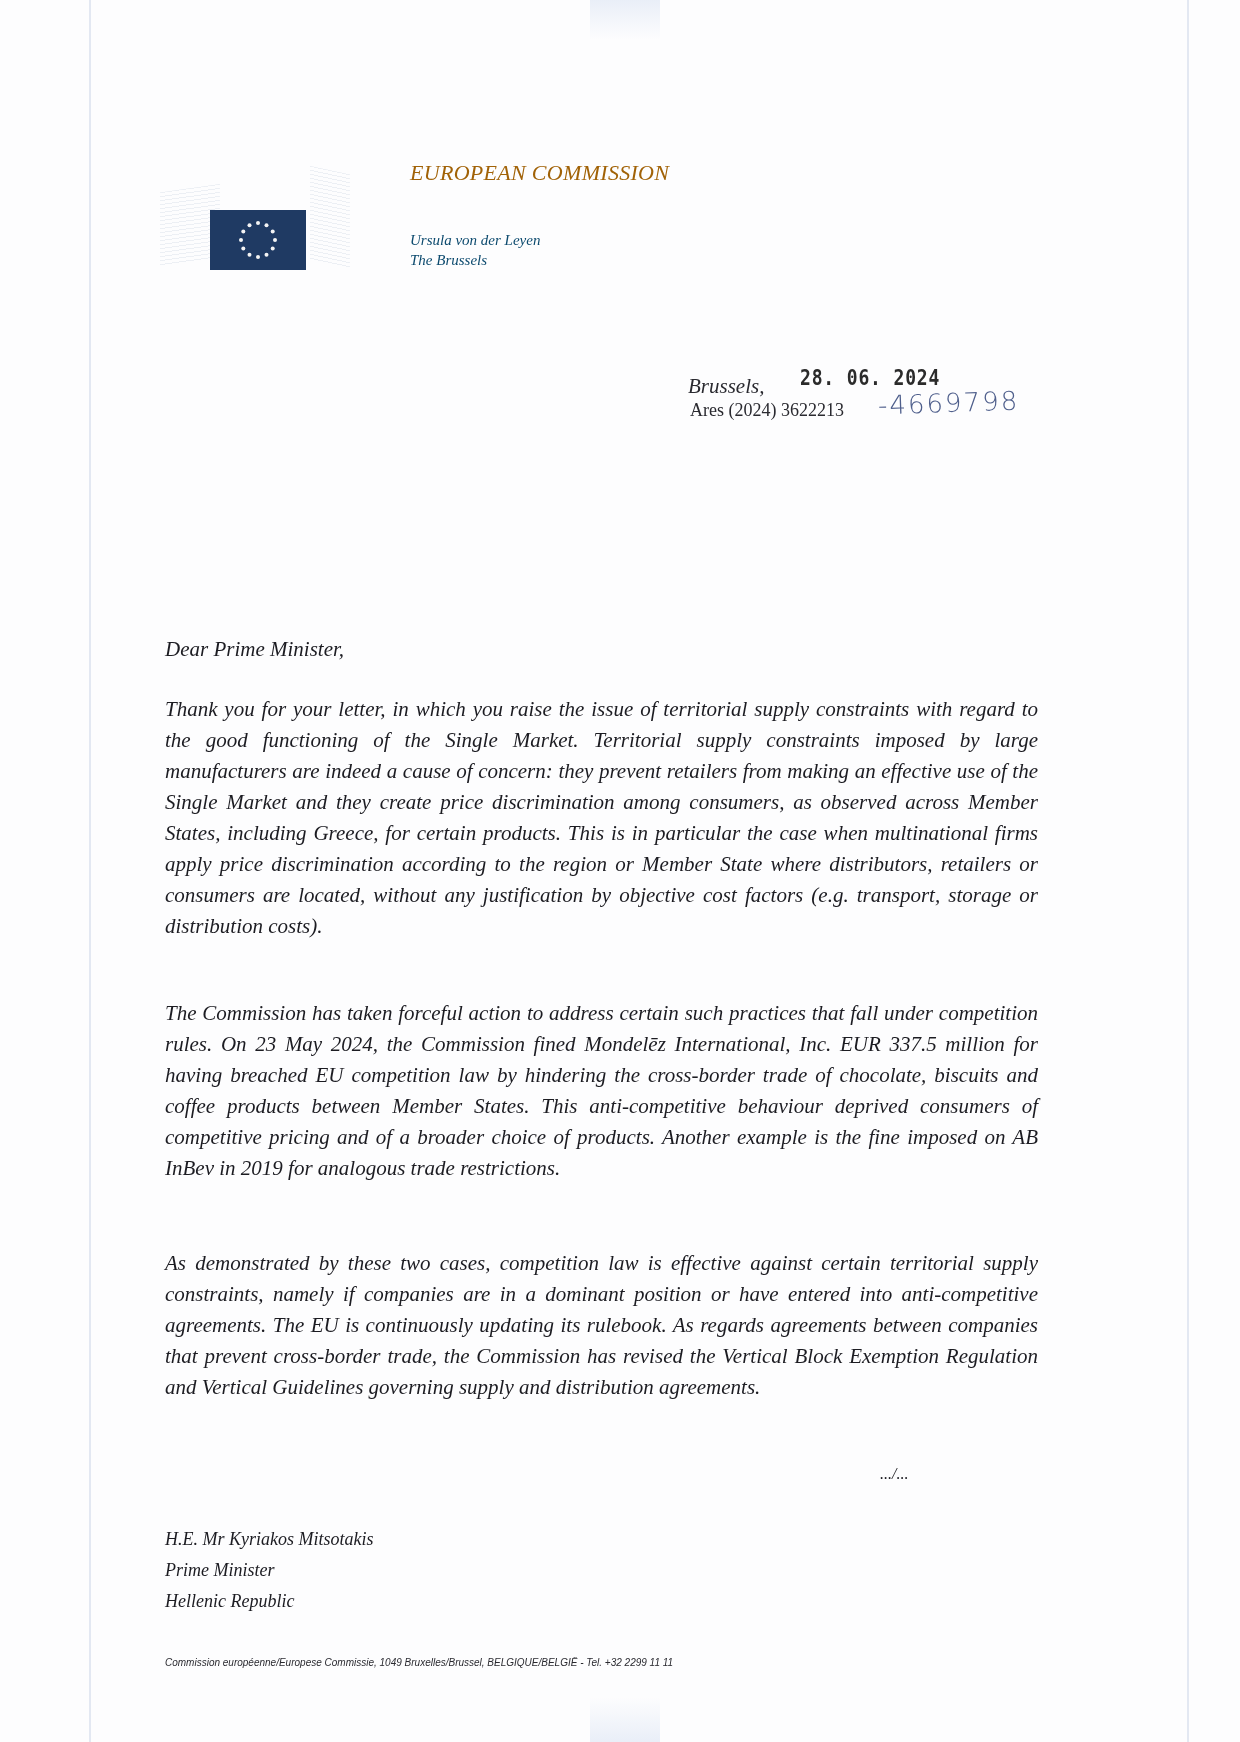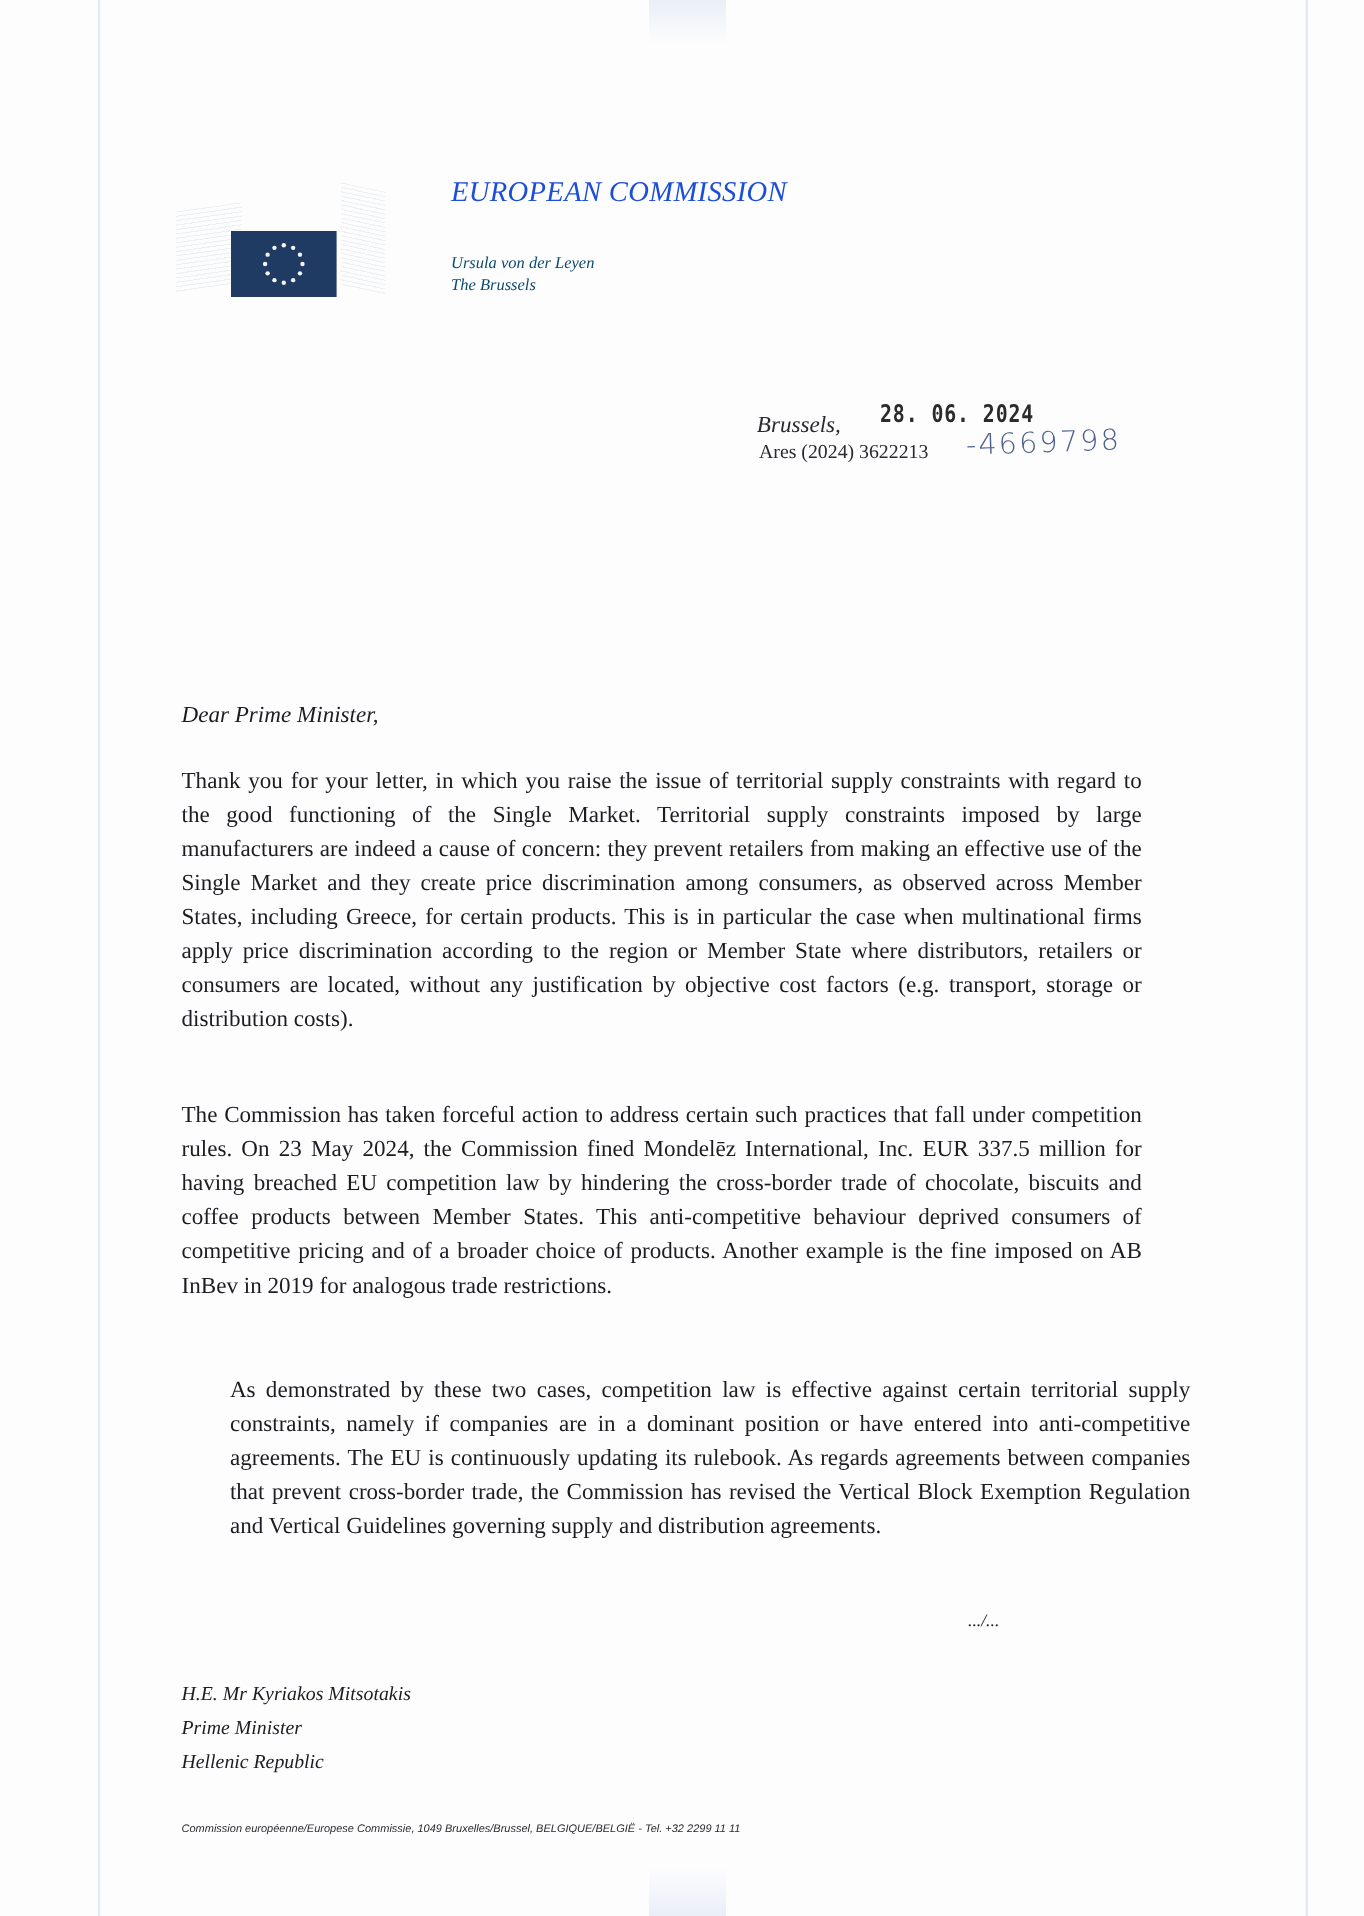--- a/index.html
+++ b/index.html
@@ -41,22 +41,22 @@
       opacity: 0.8;
       transform: skewY(12deg);
     }
     .logo .flag {
       position: absolute; left: 50px; top: 50px; width: 96px; height: 60px;
       background: #1f3a63;
     }
     .logo .flag svg { position: absolute; left: 0; top: 0; }
     .org-name {
       position: absolute; left: 410px; top: 160px;
-      font-size: 26px; font-style: italic; letter-spacing: 0.3px;
-      color: #1d4ed8;
+      font-size: 22px; font-style: italic; letter-spacing: 0.3px;
+      color: #a16207;
     }
     .sender-name {
       position: absolute; left: 410px; top: 230px;
       font-size: 15px; font-style: italic; line-height: 20px; color: #0c4a6e;
     }
 
     
     .place {
       position: absolute; left: 688px; top: 374px;
       font-size: 21px; font-style: italic; color: #2a2a30; text-align: right;
@@ -78,27 +78,27 @@
       transform: rotate(-2deg);
     }
 
     
     .salutation {
       position: absolute; left: 165px; top: 637px;
       font-size: 21px; font-style: italic;
     }
     .body-text {
       position: absolute; left: 165px; width: 873px;
-      font-size: 21px; line-height: 31px;
+      font-size: 21px; font-style: italic; line-height: 31px;
       text-align: justify; text-align-last: left;
       margin: 0;
     }
     .p1 { top: 694px; }
     .p2 { top: 998px; }
-    .p3 { top: 1248px; margin-left: 44px; }
+    .p3 { top: 1248px; }
 
     .continuation {
       position: absolute; left: 880px; top: 1465px;
       font-size: 16px; font-style: italic;
     }
     .recipient {
       position: absolute; left: 165px; top: 1524px;
       font-size: 18px; font-style: italic; line-height: 31px;
     }
     .recipient div { margin: 0; }

